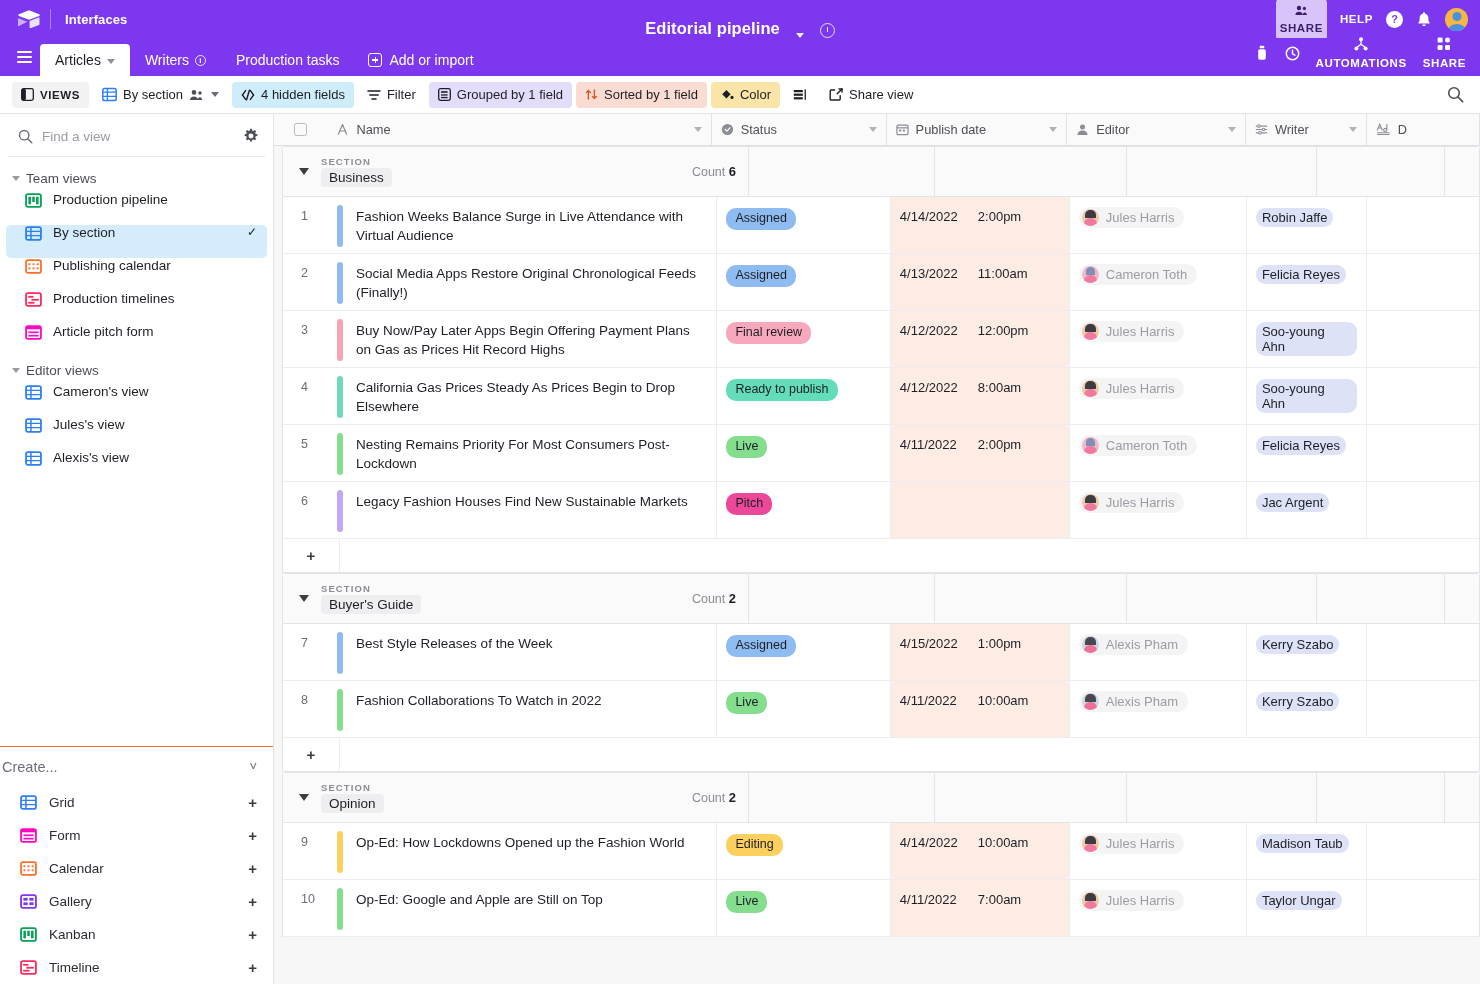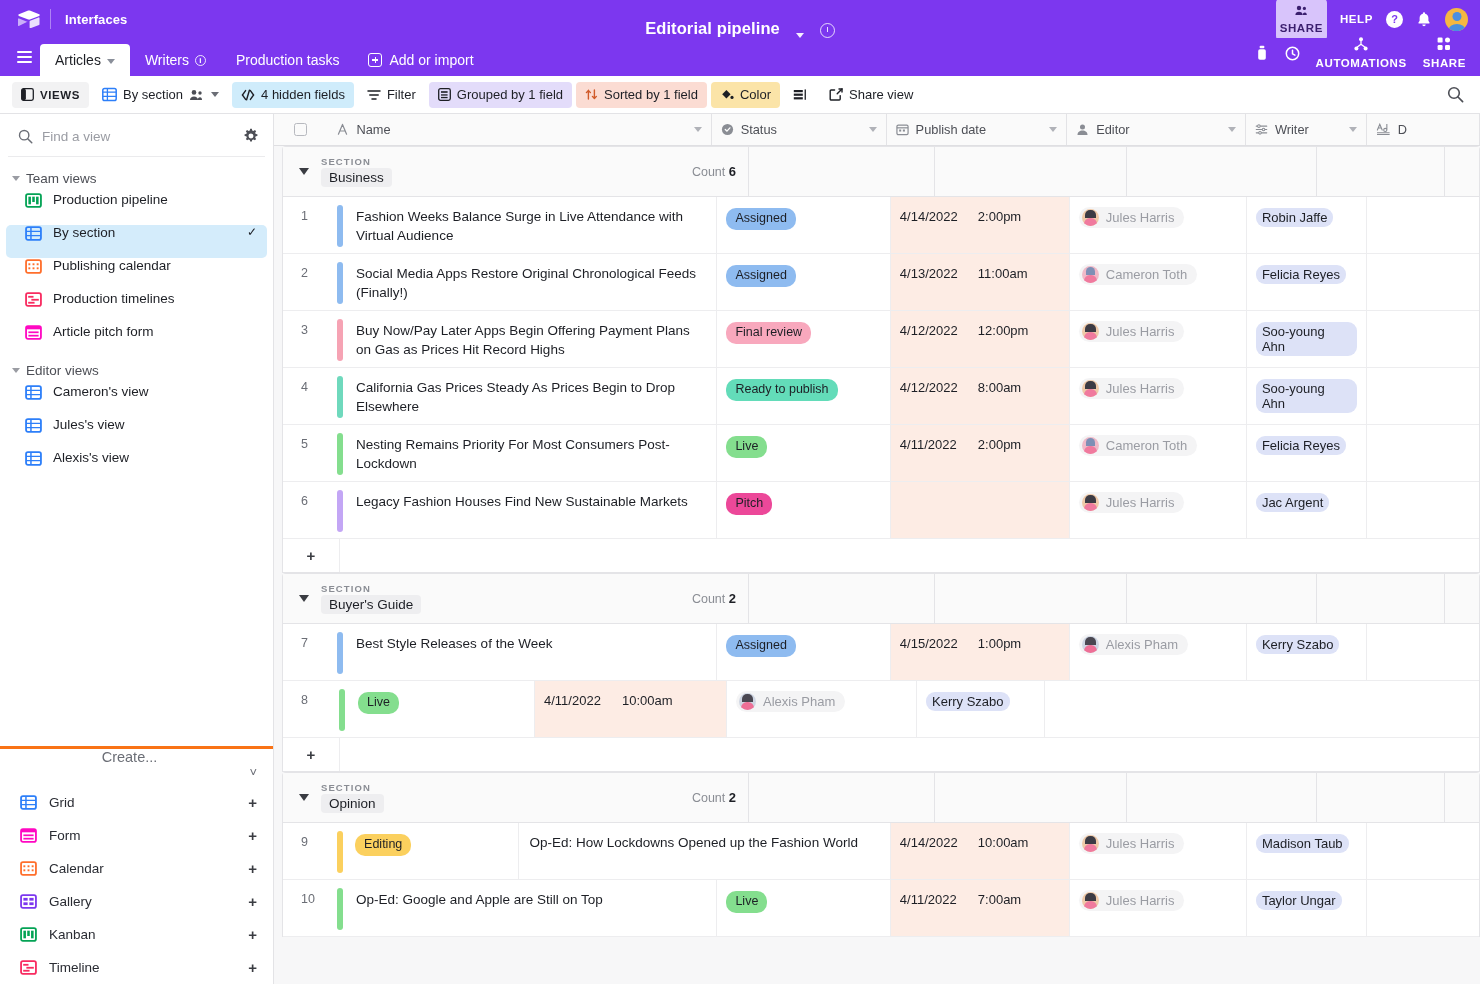--- a/index.html
+++ b/index.html
@@ -98,21 +98,21 @@
   .sb-item {
     display:flex; align-items:flex-start; gap:11px; height:33px; margin: 0 6px; padding: 0 10px 0 19px;
     border-radius:5px; font-size:13.5px; color:#1d1f25; cursor:pointer;
   }
   .sb-item.sel { background:#d4ecfb; }
   .sb-item .chk { margin-left:auto; font-size:12px; color:#1d1f25; }
   .vicon { width:17px; height:17px; flex:none; }
   .sb-bottom { margin-top:auto; }
   .create-head {
     display:flex; align-items:center; padding: 0 16px 0 2px; height:40px;
-    border-top:3px solid #f97316; font-size:14.5px; color:#6b6e76; cursor:pointer;flex-direction:column;
+    border-top:1px solid #f97316; font-size:14.5px; color:#6b6e76; cursor:pointer;
   }
   .create-head .chev { margin-left:auto; color:#6b6e76; font-size:13px;}
   .cr-item { display:flex; align-items:center; gap:12px; height:33px; padding: 0 16px 0 20px; font-size:13.5px; color:#2a2c33; cursor:pointer;}
   .cr-item .pl { margin-left:auto; font-size:15px; color:#3a3c42; font-weight:600;}
 
   
   .grid-wrap { flex:1; background:#f7f7f8; overflow:hidden; position:relative; }
   .grid-header {
     display:flex; height:32px; background:#fafafa; border-bottom:1px solid #dfdfe2;
     position: sticky; top:0; z-index:5;
@@ -812,20 +812,21 @@
                 <span class="w-pill">Kerry Szabo</span>
               </div>
             <div class="rc r-desc"></div>
           </div>
 
           <div class="row">
             <div class="rc r-num">8</div>
             <div class="rc r-bar">
                 <i style="background:#84de8e"></i>
               </div>
+            <div class="rc r-name">Fashion Collaborations To Watch in 2022</div>
             <div class="rc r-status">
                 <span class="pill" style="background:#84de8e">Live</span>
               </div>
             <div class="rc r-date">
                 <span class="d1">4/11/2022</span>
                 <span class="d2">10:00am</span>
               </div>
             <div class="rc r-editor">
                 <span class="ed-chip">
                   <span class="ed-av" style="background:#cfd6e3">
@@ -869,24 +870,24 @@
               <div class="shr-cell" style="width:128px"></div>
               <div style="flex:1"></div>
             </div>
           </div>
 
           <div class="row">
             <div class="rc r-num">9</div>
             <div class="rc r-bar">
                 <i style="background:#fbd05e"></i>
               </div>
+            <div class="rc r-name">Op-Ed: How Lockdowns Opened up the Fashion World</div>
             <div class="rc r-status">
                 <span class="pill" style="background:#fbd05e">Editing</span>
               </div>
-            <div class="rc r-name">Op-Ed: How Lockdowns Opened up the Fashion World</div>
             <div class="rc r-date">
                 <span class="d1">4/14/2022</span>
                 <span class="d2">10:00am</span>
               </div>
             <div class="rc r-editor">
                 <span class="ed-chip">
                   <span class="ed-av" style="background:#efc9a8">
                     <span style="position:absolute;left:3px;top:1px;width:11px;height:8px;border-radius:5px 5px 0 0;background:#3c3b44"></span>
                     <span style="position:absolute;left:2px;bottom:0;width:13px;height:8px;border-radius:6px 6px 0 0;background:#f07a9e"></span>
                   </span>

